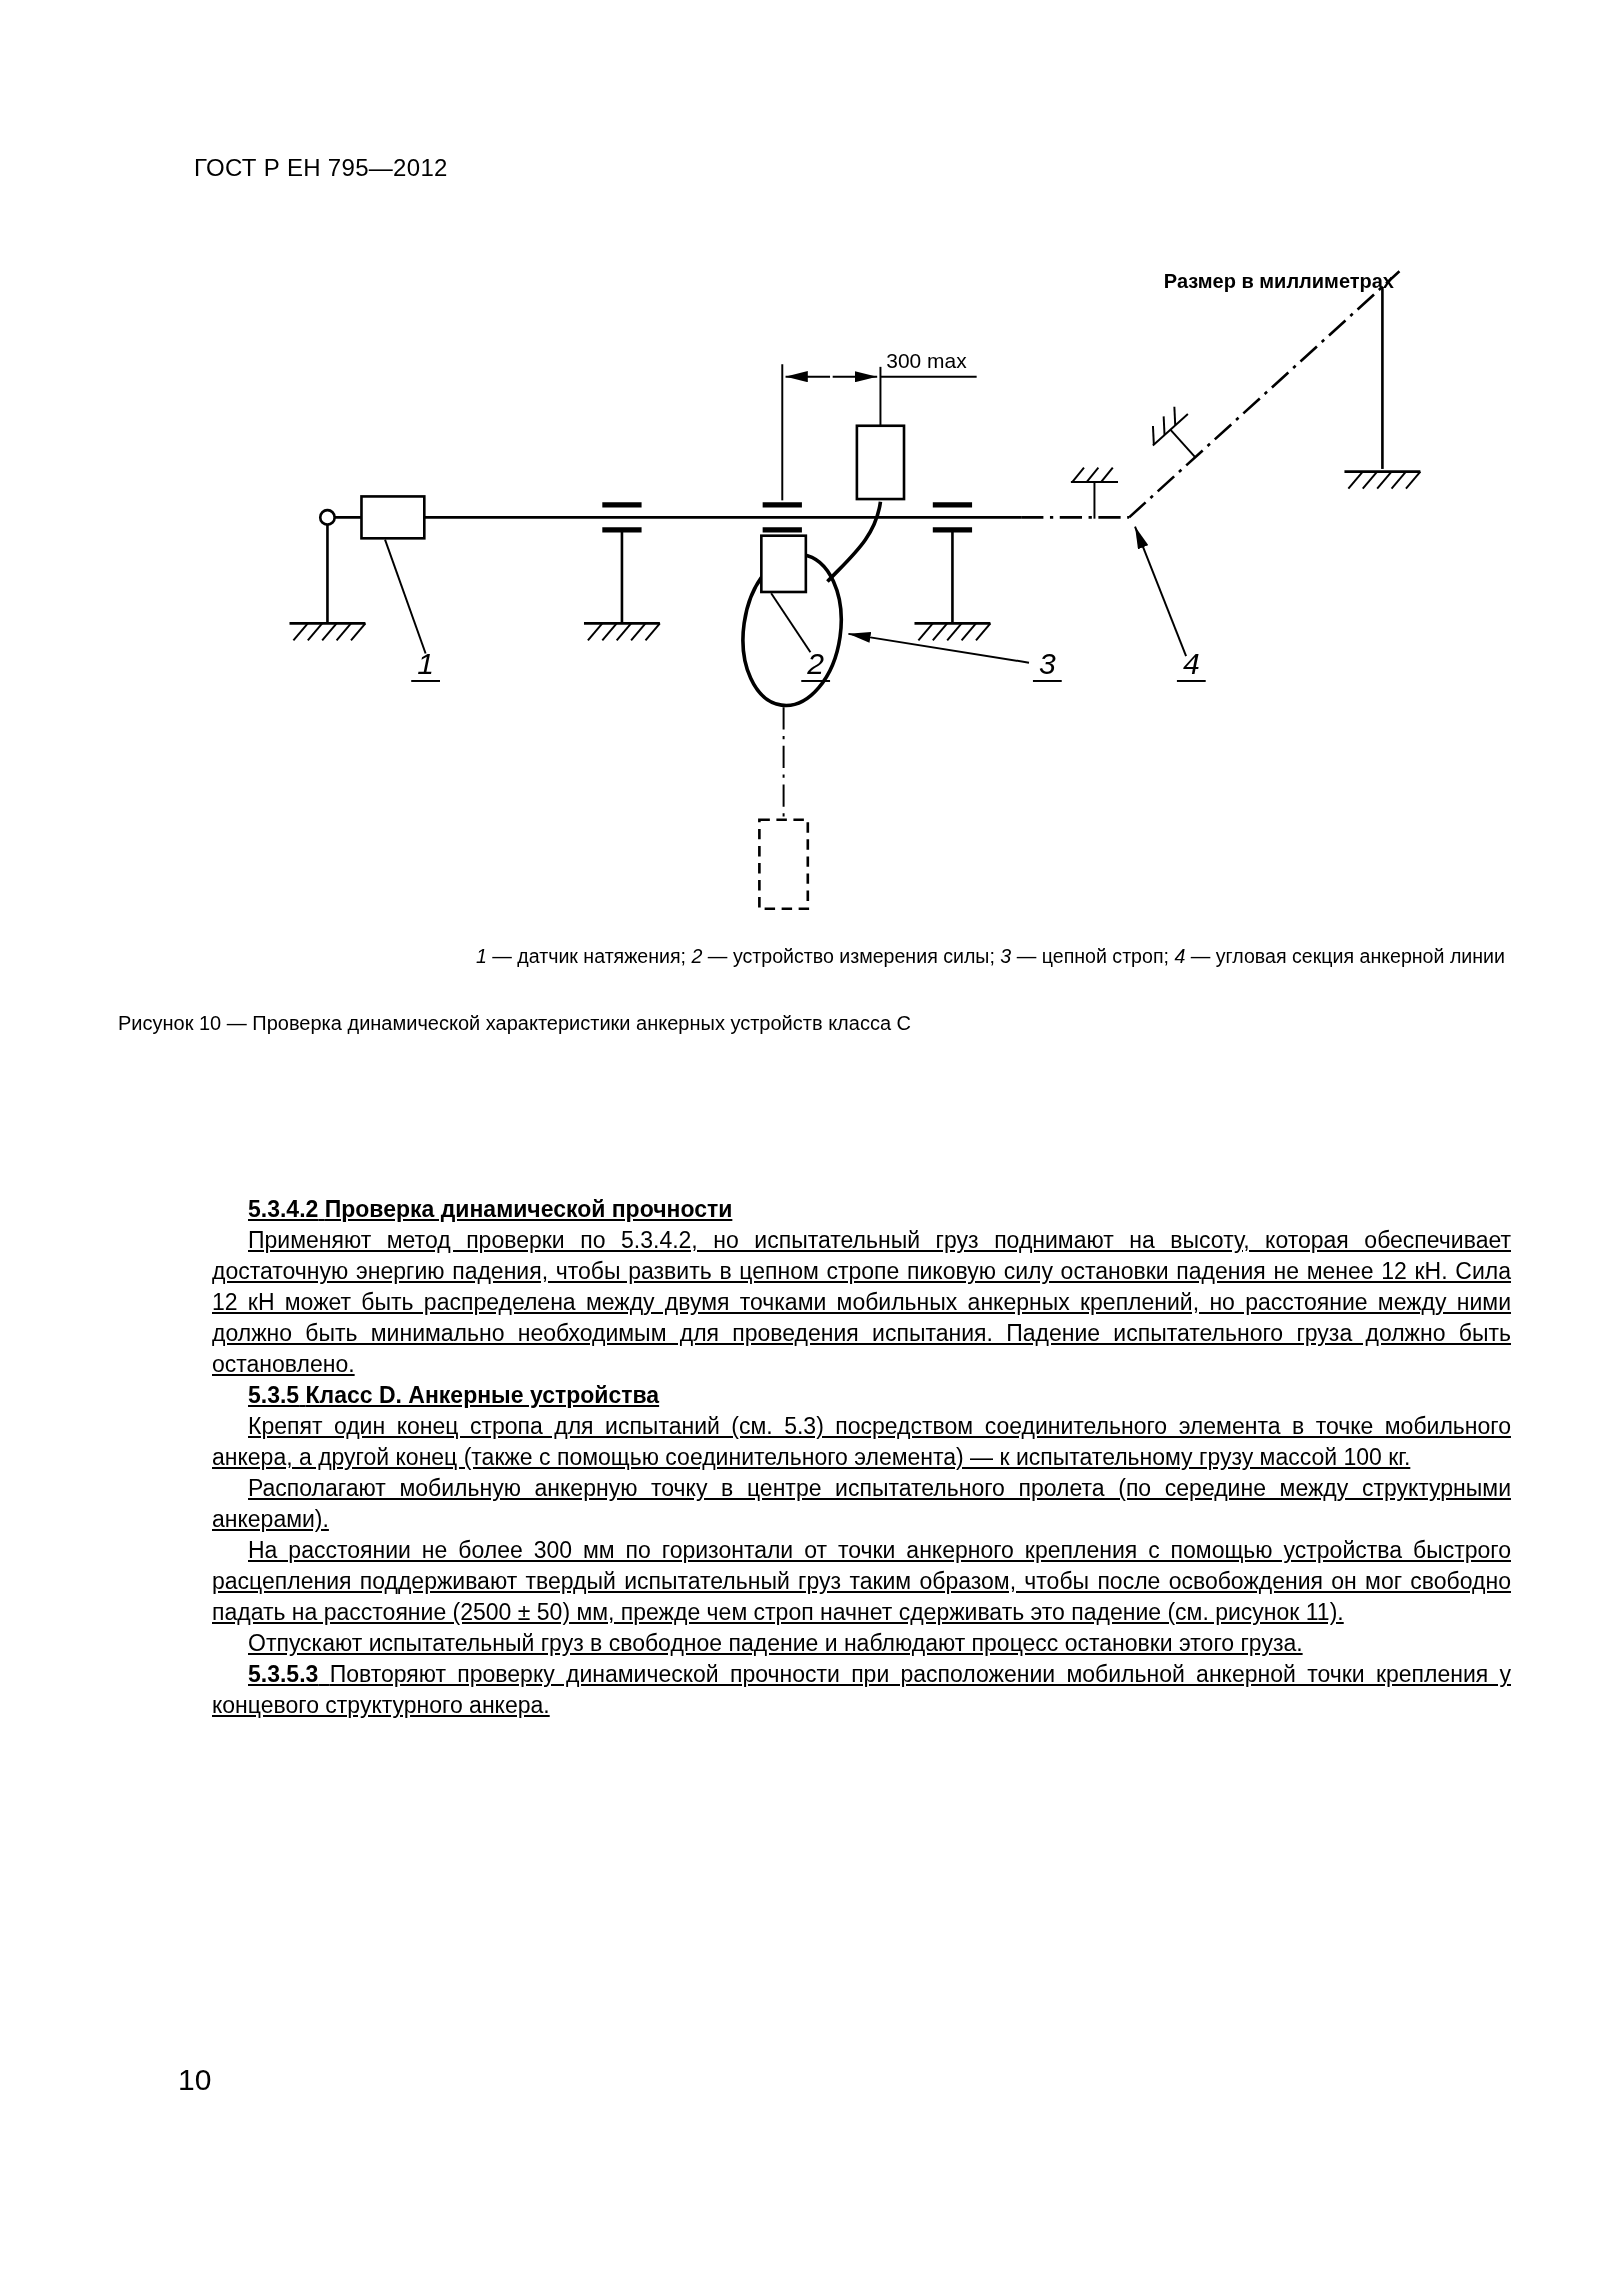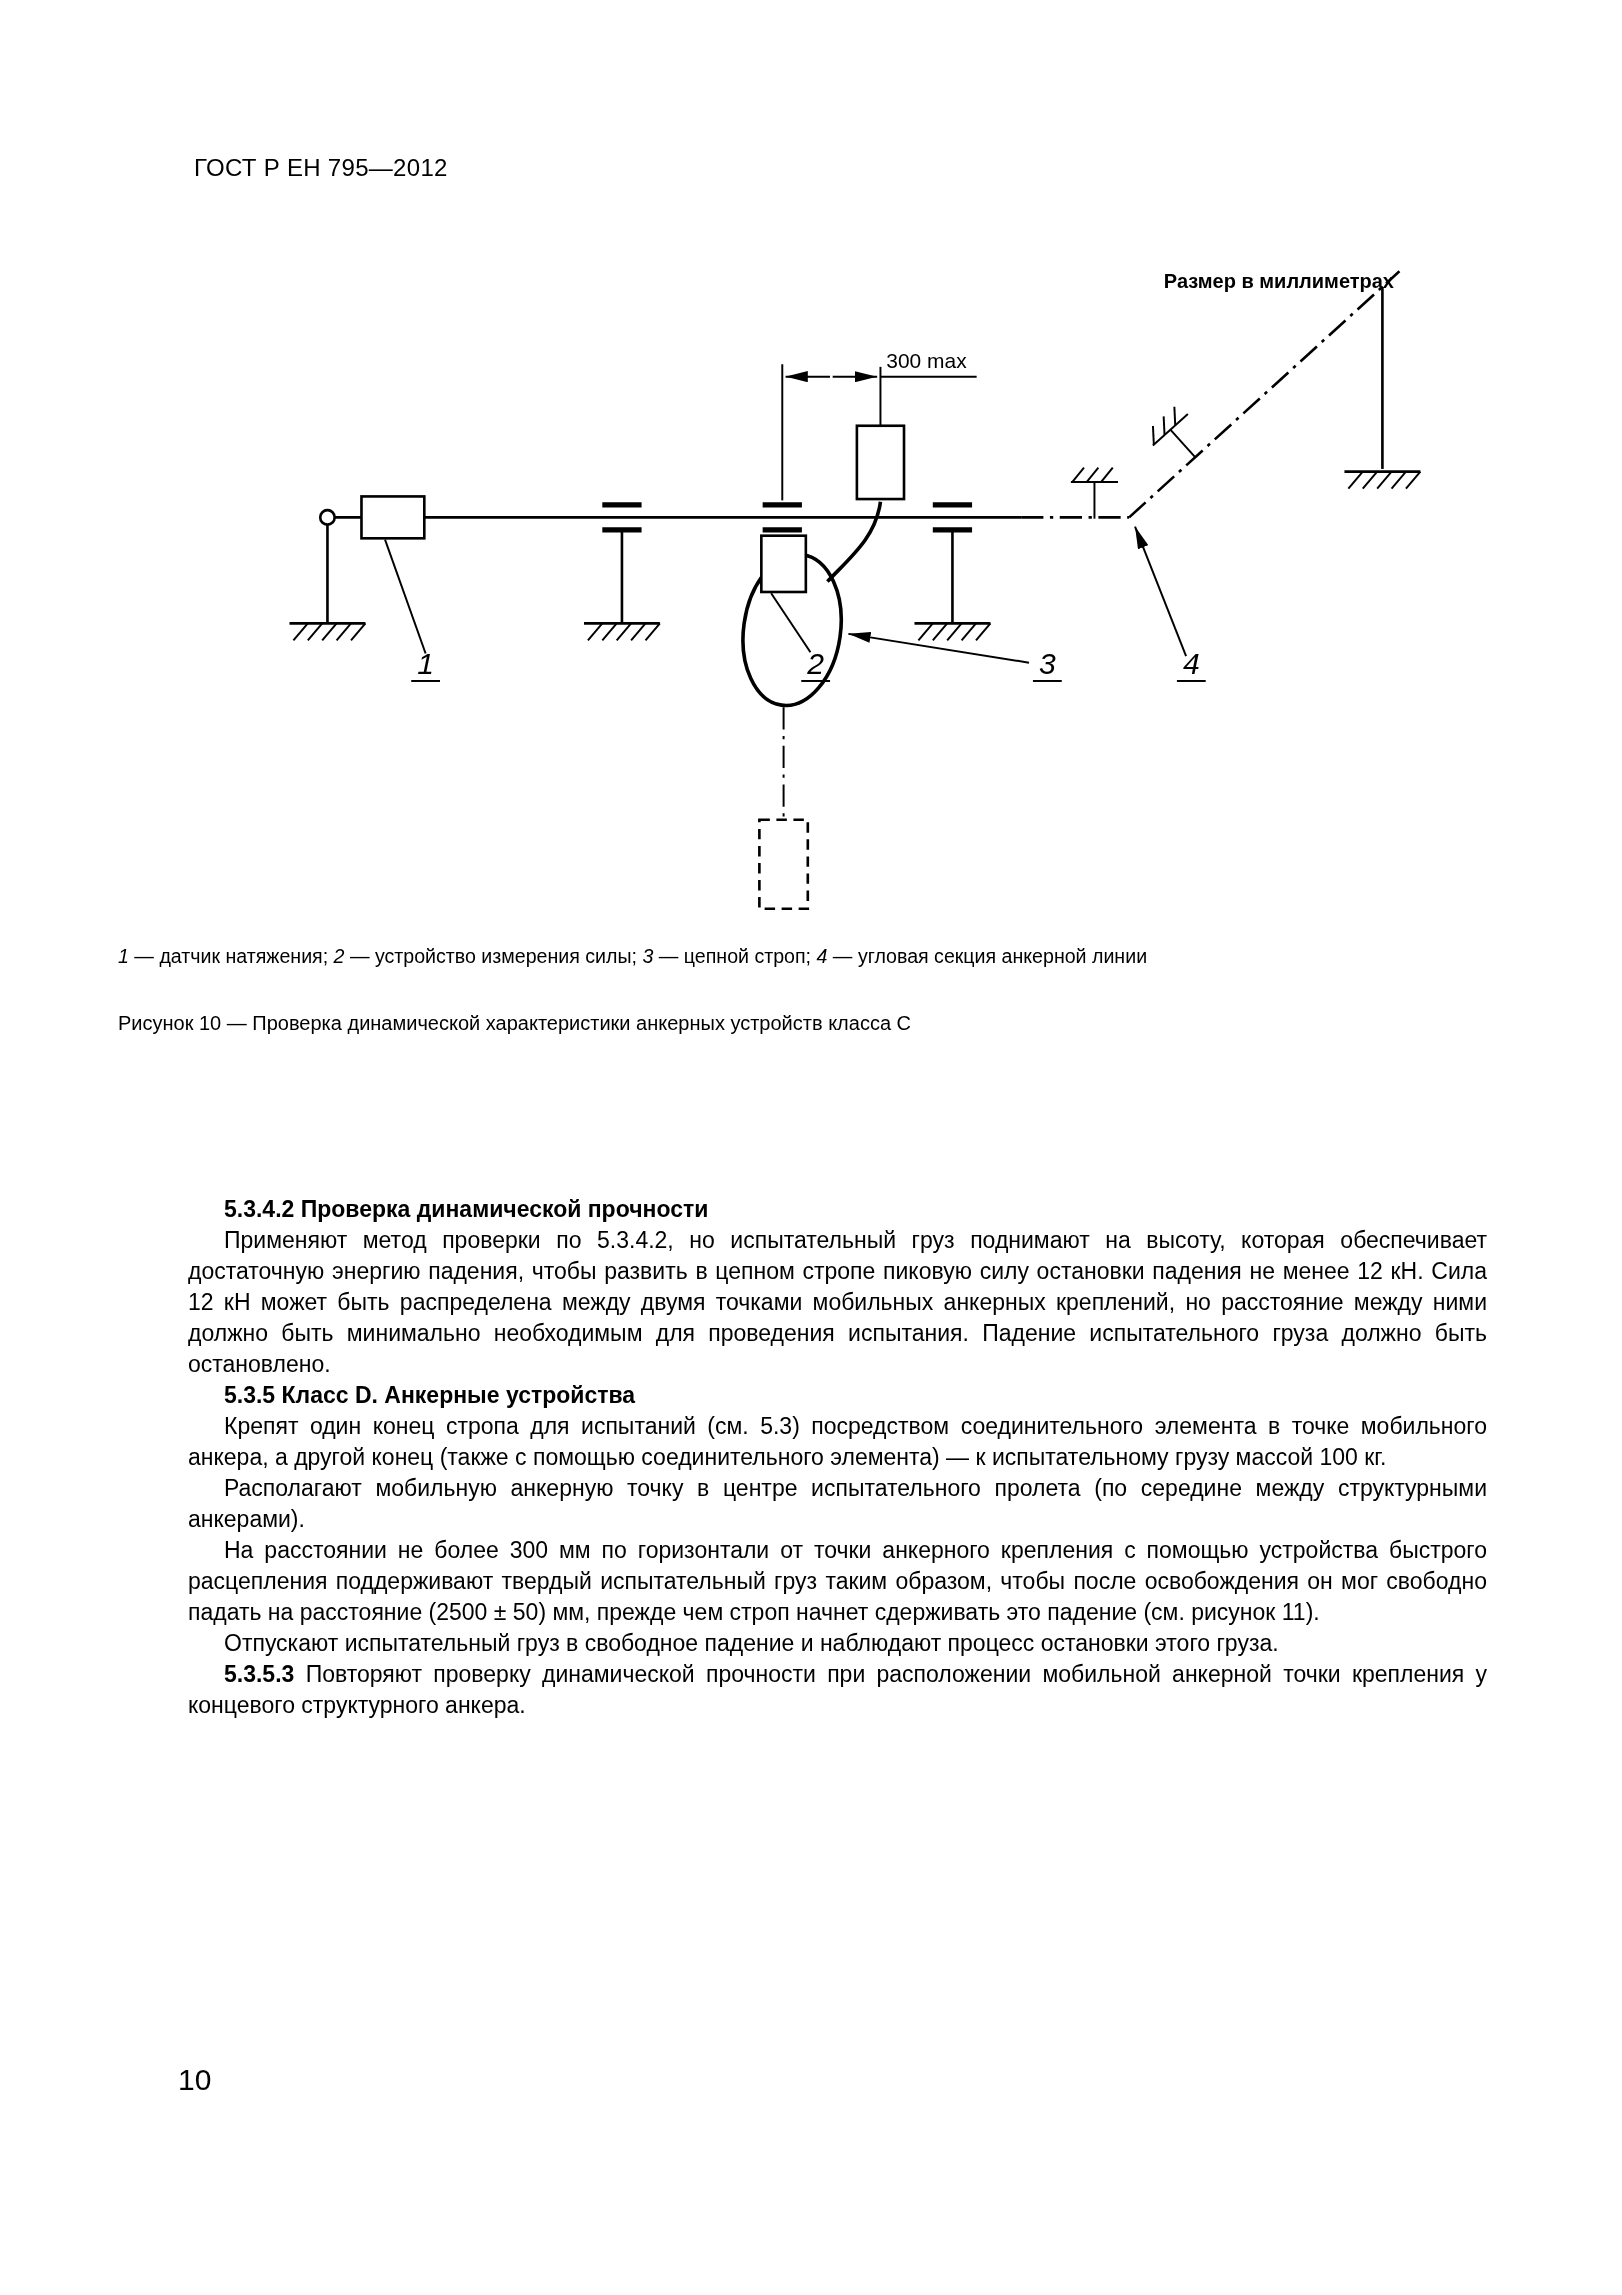--- a/index.html
+++ b/index.html
@@ -41,40 +41,41 @@
   .figure-svg .dashdot { stroke-dasharray: 34 10 5 10; }
   .figure-svg .dashed { stroke-dasharray: 16 10; }
   .figure-svg text { font-family: "Liberation Sans", sans-serif; fill: #000; }
   .figure-svg .dim-text { font-size: 32px; }
   .figure-svg .lab { font-size: 46px; font-style: italic; text-anchor: middle; }
   .legend {
     position: absolute;
     left: 118px;
     right: 118px;
     top: 945px;
-    text-align: left;
+    text-align: right;
     font-size: 19.6px;
   }
   .legend .num { font-style: italic; }
   .caption {
     position: absolute;
     left: 118px;
     right: 118px;
     top: 1012px;
     text-align: left;
     font-size: 20px;
   }
   .body-text {
     position: absolute;
-    left: 188px;
+    left: 212px;
     top: 1194px;
     width: 1299px;
     font-size: 23px;
     line-height: 31px;
     text-align: justify;
+    text-decoration: underline;
   }
   .para { margin: 0; text-indent: 36px; }
   .para.heading { font-weight: bold; }
   .para .lead { font-weight: bold; }
   .page-number {
     position: absolute;
     left: 178px;
     top: 2063px;
     font-size: 30px;
   }

